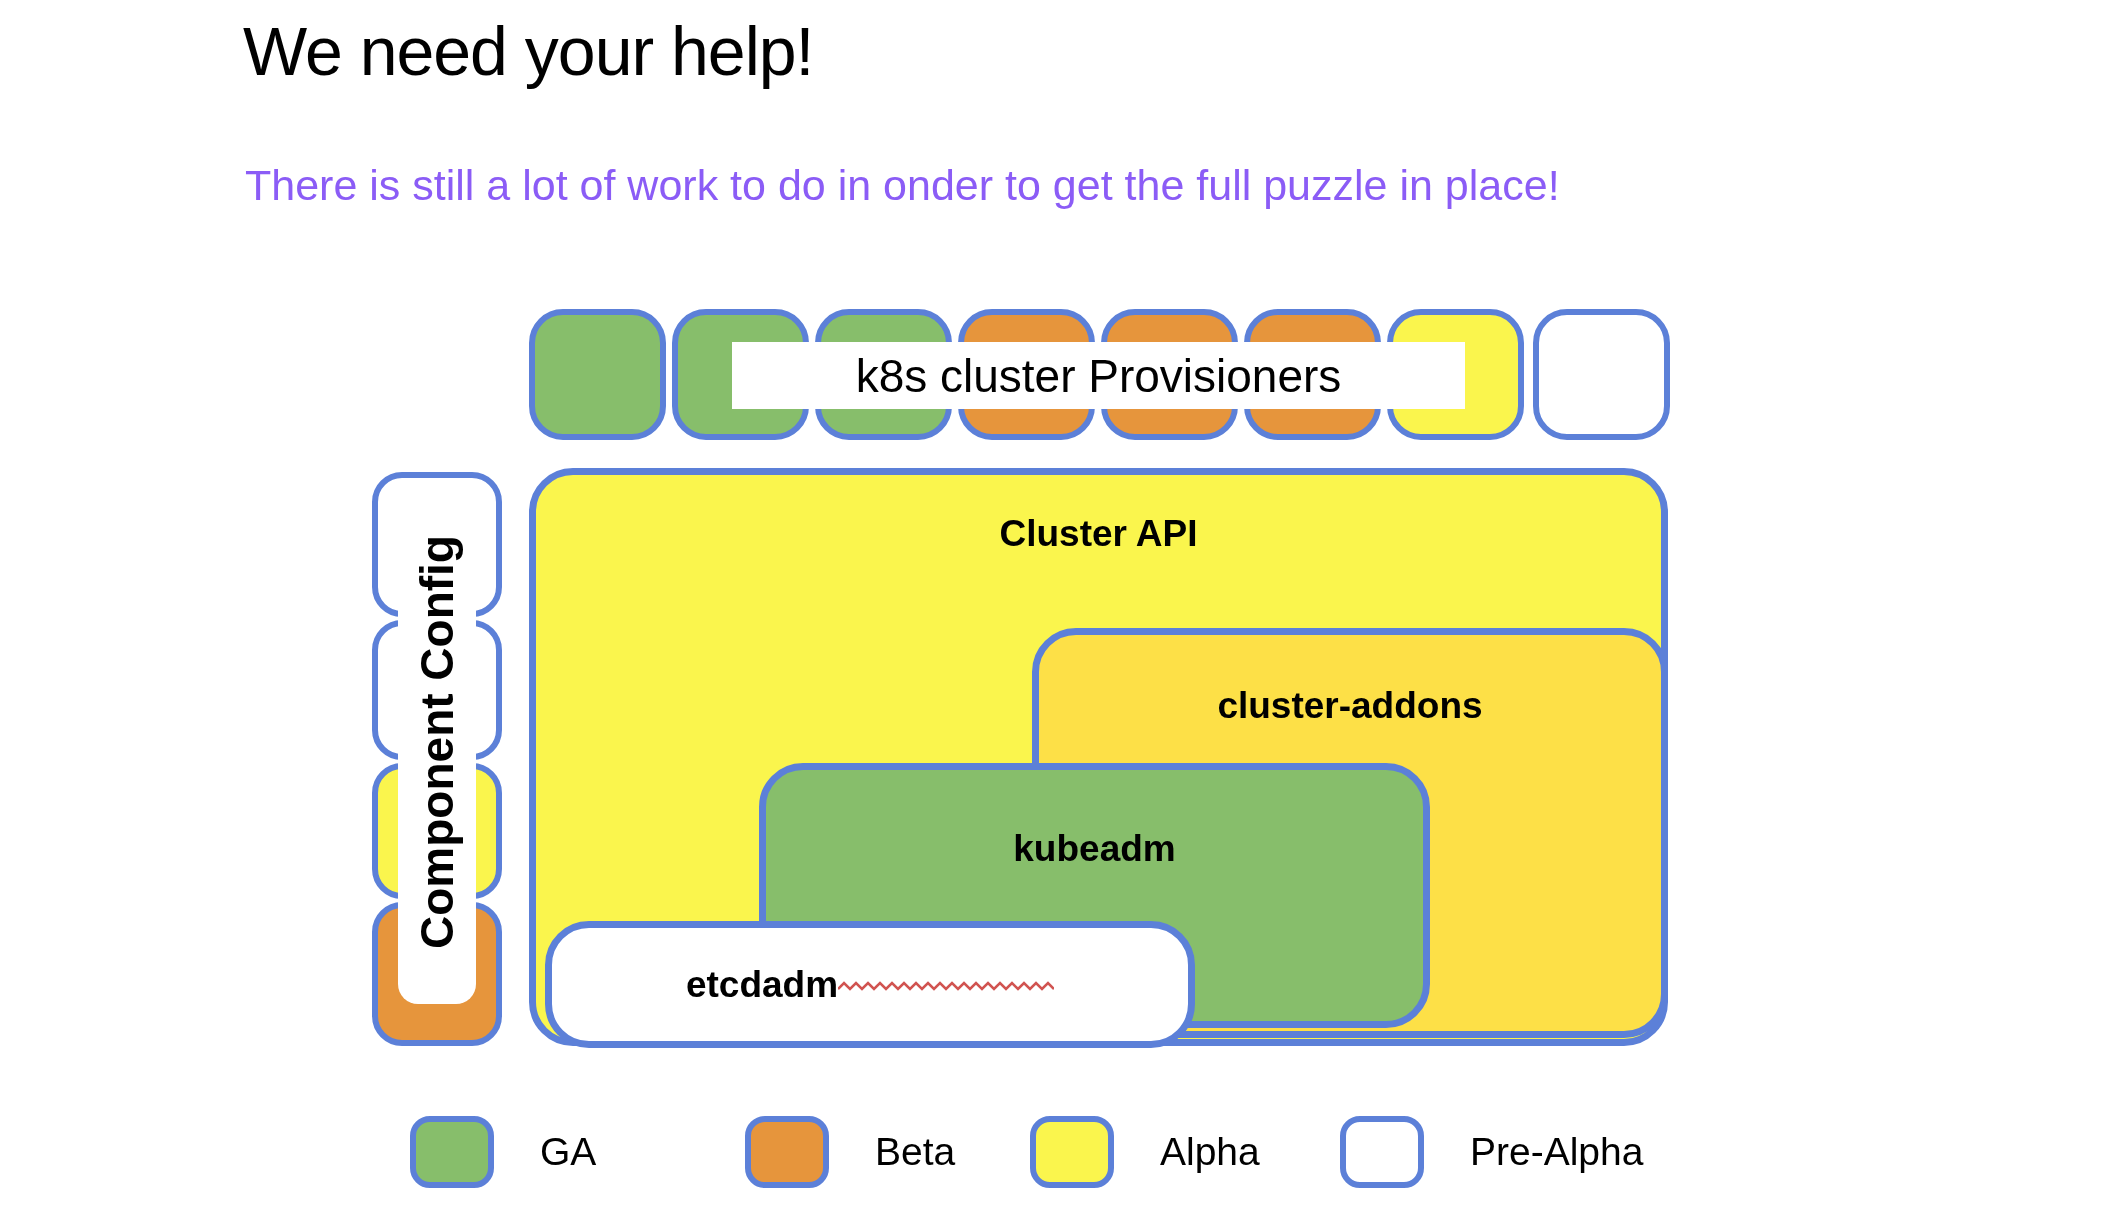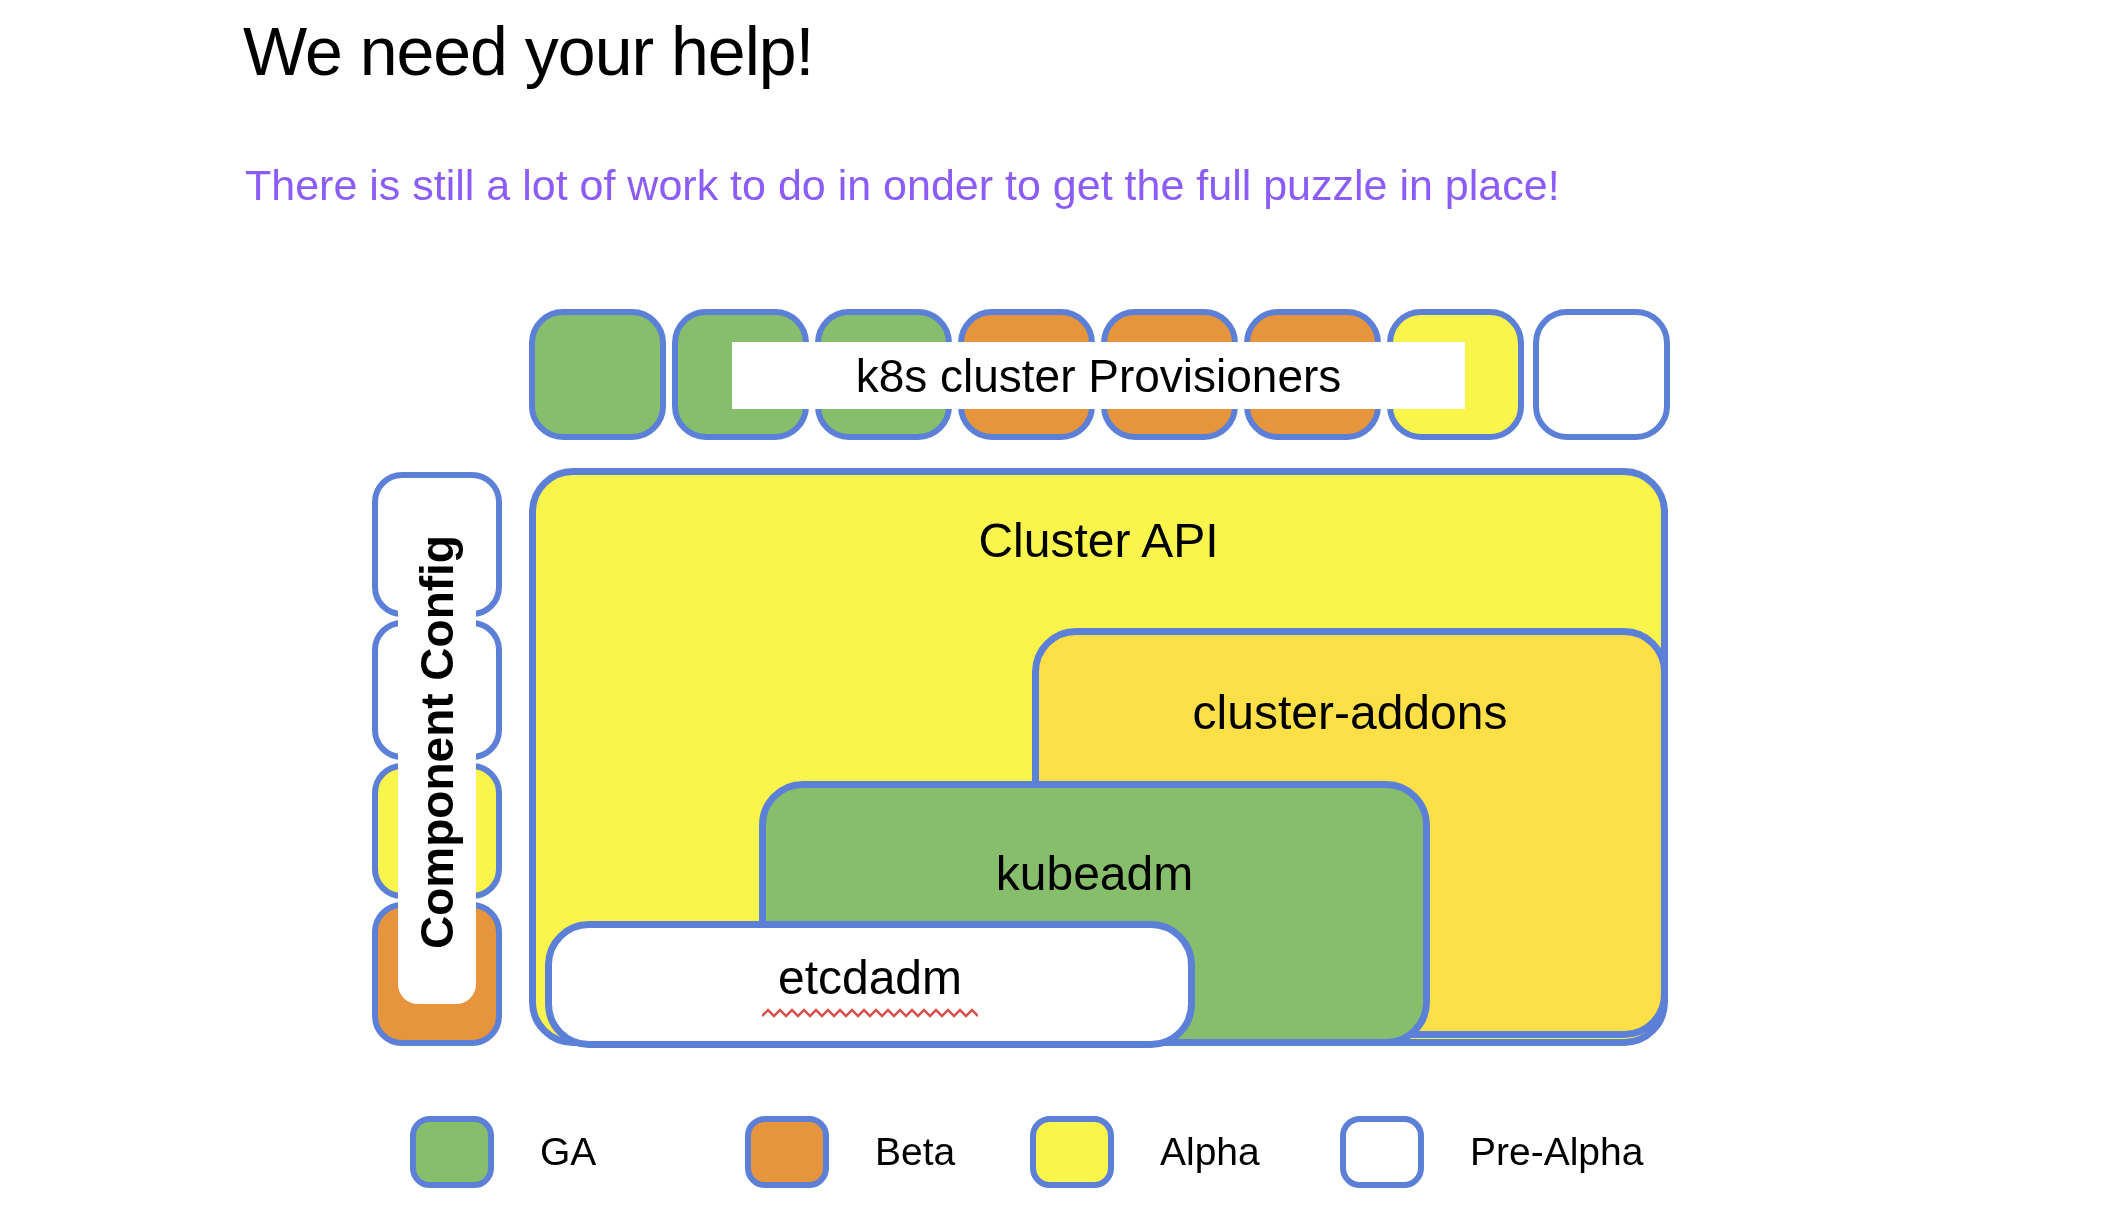--- a/index.html
+++ b/index.html
@@ -79,26 +79,26 @@
 
   
   .big {
     position: absolute;
     border: 7px solid var(--border-blue);
     border-radius: 44px;
     box-sizing: border-box;
   }
   .box-cluster-api    { left: 529px;  top: 468px; width: 1139px; height: 578px; z-index: 1; }
   .box-cluster-addons { left: 1032px; top: 628px; width: 636px;  height: 410px; z-index: 2; background: #fde047; }
-  .box-kubeadm        { left: 759px;  top: 781px; width: 671px;  height: 265px; z-index: 3; }
+  .box-kubeadm        { left: 759px;  top: 763px; width: 671px;  height: 265px; z-index: 3; }
   .box-etcdadm        { left: 545px;  top: 921px; width: 650px;  height: 127px; z-index: 4; background: #fff;
-                        display: flex; flex-direction: column; align-items: center; justify-content: center; }
+                        display: flex; flex-direction: row; align-items: center; justify-content: center; }
   .big-label {
     display: block; width: 100%; text-align: center;
-    font-size: 48px; font-weight: 400; white-space: nowrap;
+    font-size: 37px; font-weight: 700; white-space: nowrap;
   }
   .box-cluster-api    .big-label { padding-top: 38px; }
   .box-cluster-addons .big-label { padding-top: 50px; }
   .box-kubeadm        .big-label { padding-top: 58px; }
   .box-etcdadm        .big-label { padding-top: 0; width: auto; }
   .squiggle { margin-top: 2px; display: block; }
 
   
   .legend-item {
     position: absolute; top: 1116px; height: 72px;

